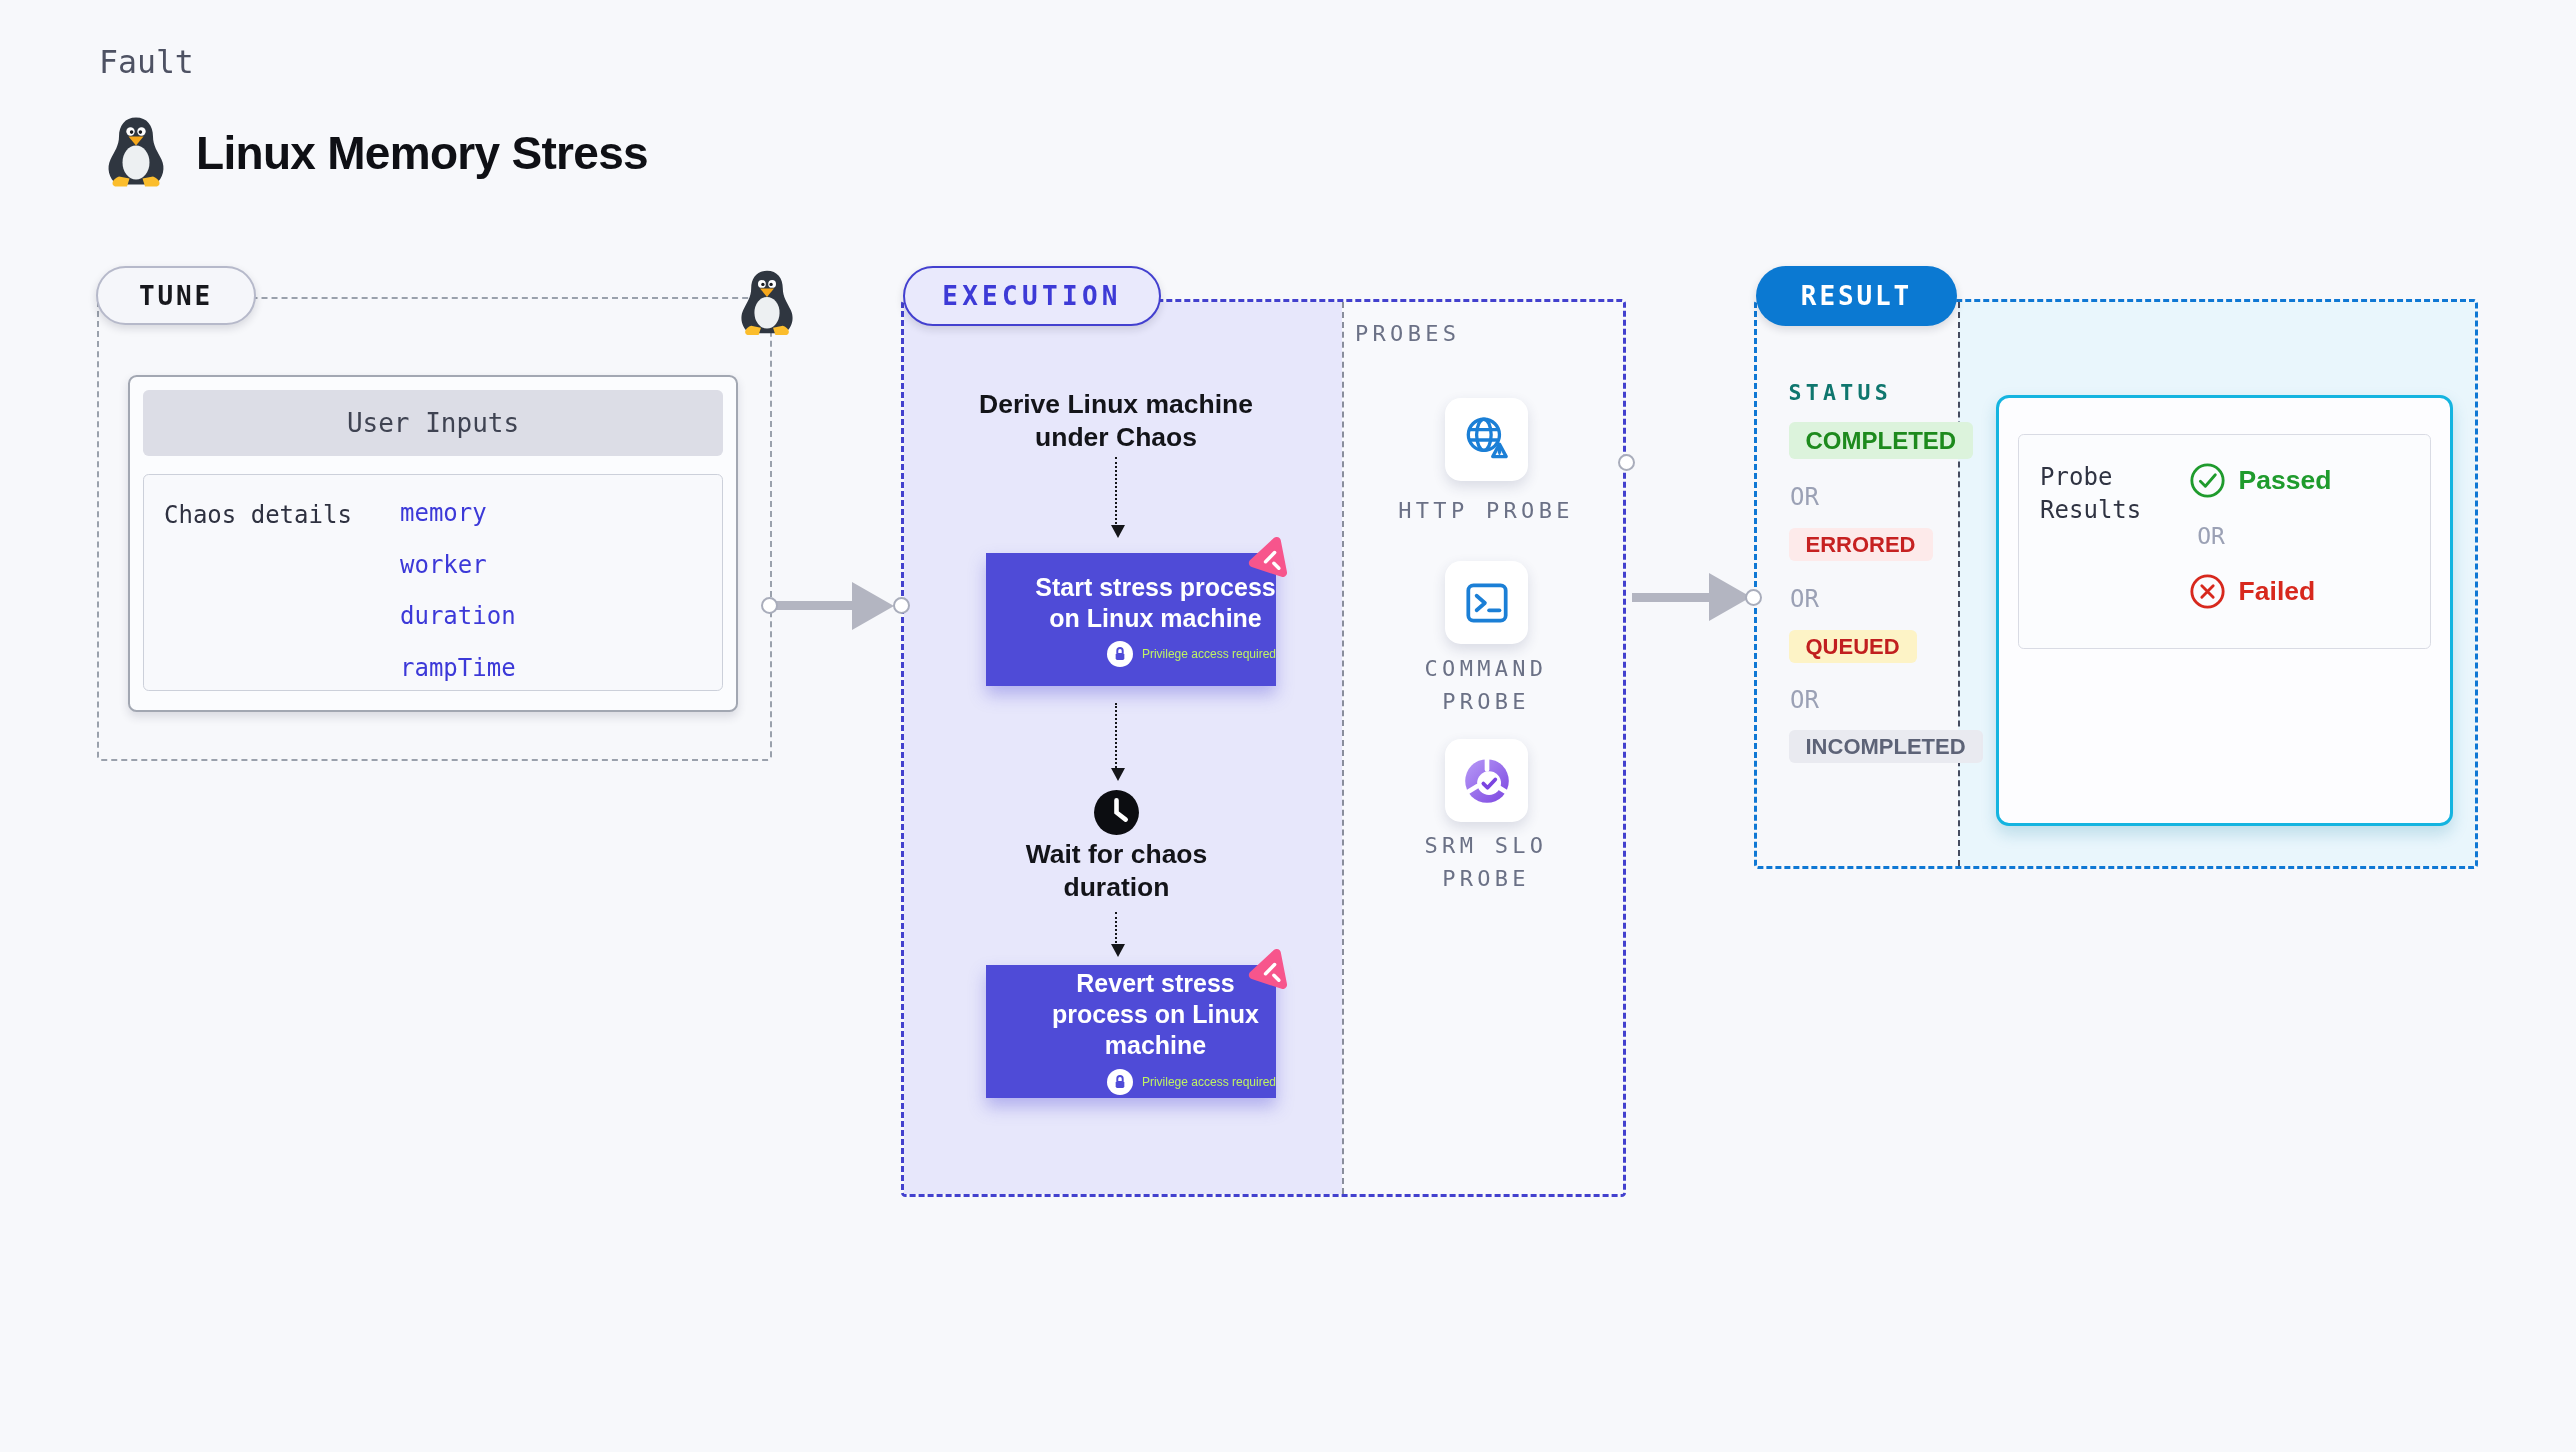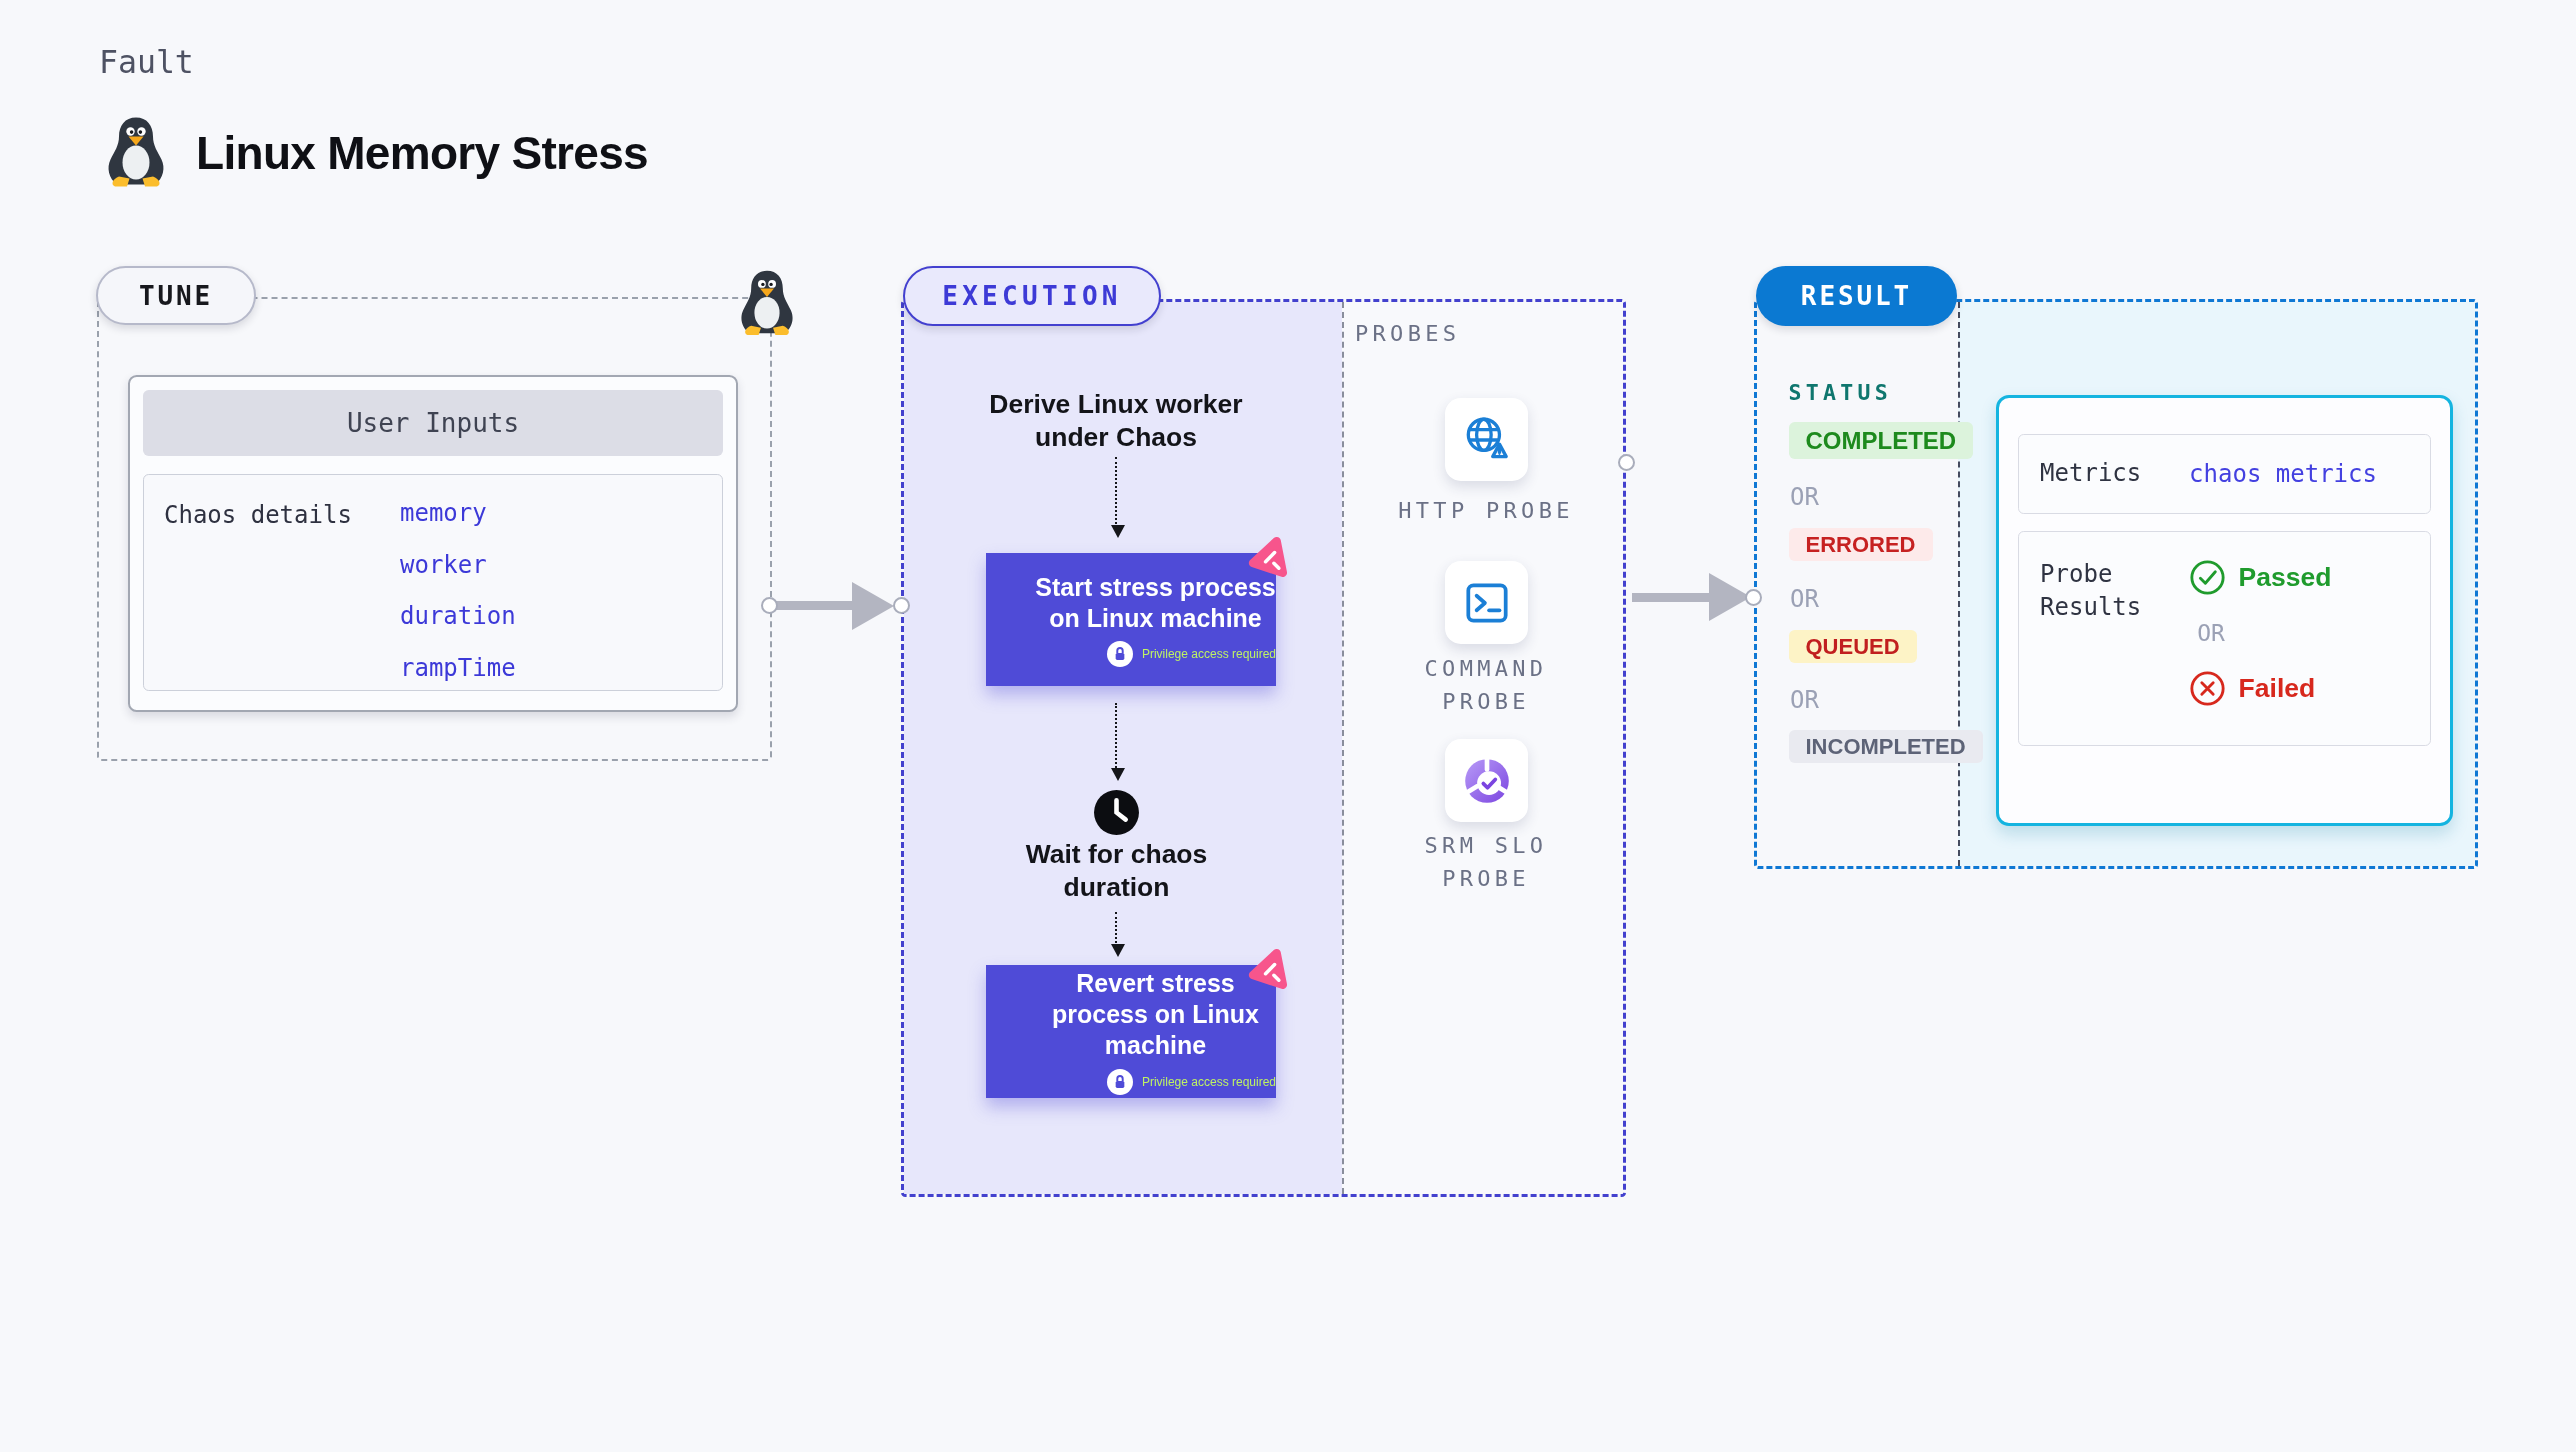--- a/index.html
+++ b/index.html
@@ -163,21 +163,21 @@
   <div class="harrow-line" style="left:774px; top:601px; width:80px;"></div>
   <div class="harrow-head" style="left:852px; top:582px;"></div>
   <div class="connector" style="left:761px; top:597px;"></div>
   <div class="connector" style="left:893px; top:597px;"></div>
 
   <div class="exec-box">
     <div class="exec-left-bg"></div>
     <div class="exec-right-bg"></div>
     <div class="exec-divider"></div>
 
-    <div class="derive-text">Derive Linux worker under Chaos</div>
+    <div class="derive-text">Derive Linux machine under Chaos</div>
 
     <div class="dotted-varrow" style="left:211px; top:155px; height:75px;"></div>
 
     <div class="step-card" style="top:251px;">
       <svg class="chaos-corner-icon" viewBox="0 0 44 44">
         <g transform="rotate(18 22 22)">
           <polygon points="22,6 37,33 7,33" fill="#f7558c" stroke="#f7558c" stroke-width="8" stroke-linejoin="round"></polygon>
           <path d="M18 28 L23.5 17" stroke="#fff" stroke-width="3.4" stroke-linecap="round"></path>
           <path d="M26 27 l6 3" stroke="#fff" stroke-width="3.4" stroke-linecap="round"></path>
         </g>
@@ -281,24 +281,20 @@
     <div class="status-badge sb-completed">COMPLETED</div>
     <div class="or-sep or-1">OR</div>
     <div class="status-badge sb-errored">ERRORED</div>
     <div class="or-sep or-2">OR</div>
     <div class="status-badge sb-queued">QUEUED</div>
     <div class="or-sep or-3">OR</div>
     <div class="status-badge sb-incompleted">INCOMPLETED</div>
 
     <div class="output-card">
 
-      <div class="output-row metrics-row">
-        <div class="row-label">Metrics</div>
-        <div class="metrics-value">chaos metrics</div>
-      </div>
 
       <div class="output-row probe-res-row">
         <div class="row-label" style="width:122px;">Probe Results</div>
         <div class="pr-col">
           <div class="pr-line">
             <svg width="37" height="37" viewBox="0 0 52 52" fill="none" stroke="#1f9b2d" stroke-width="4">
               <circle cx="26" cy="26" r="22"></circle>
               <path d="M16 27l7 7 14-16" stroke-linecap="round" stroke-linejoin="round"></path>
             </svg>
             <span class="pr-passed">Passed</span>

